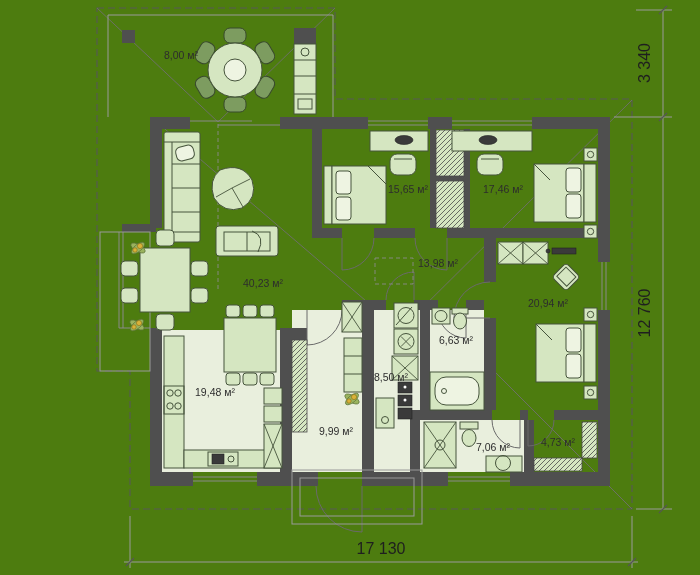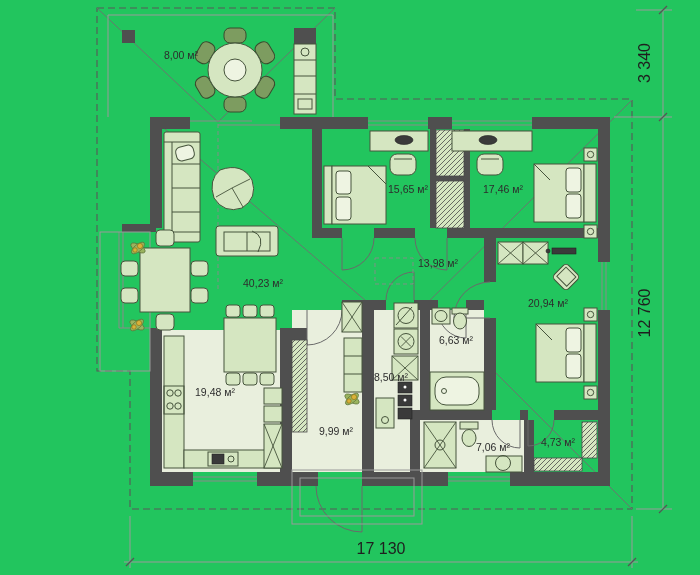--- a/index.html
+++ b/index.html
@@ -1,16 +1,16 @@
 <!DOCTYPE html>
 <html><head>
 <meta charset="utf-8">
 <style>
   html,body{margin:0;padding:0;background:#ffffff;}
-  #stage{position:relative;width:700px;height:575px;background:#22c55e;overflow:hidden;
+  #stage{position:relative;width:700px;height:575px;background:#4d7c0f;overflow:hidden;
          font-family:"Liberation Sans",sans-serif;}
   svg{position:absolute;left:0;top:0;}
   .wall{fill:#4f4f4f;}
   .floor{fill:#e9efdd;}
   .fu{fill:#d5e6c1;stroke:#46543c;stroke-width:1;}
   .fulight{fill:#eef4e2;stroke:#46543c;stroke-width:1;}
   .fud{fill:#7d9c60;stroke:#394a2d;stroke-width:1;}
   .darkbit{fill:#3a3a3a;stroke:#222;stroke-width:.6;}
   .ln{stroke:#46543c;stroke-width:1;fill:none;}
   .thin{stroke:#9a9a9a;stroke-width:1;fill:none;}

